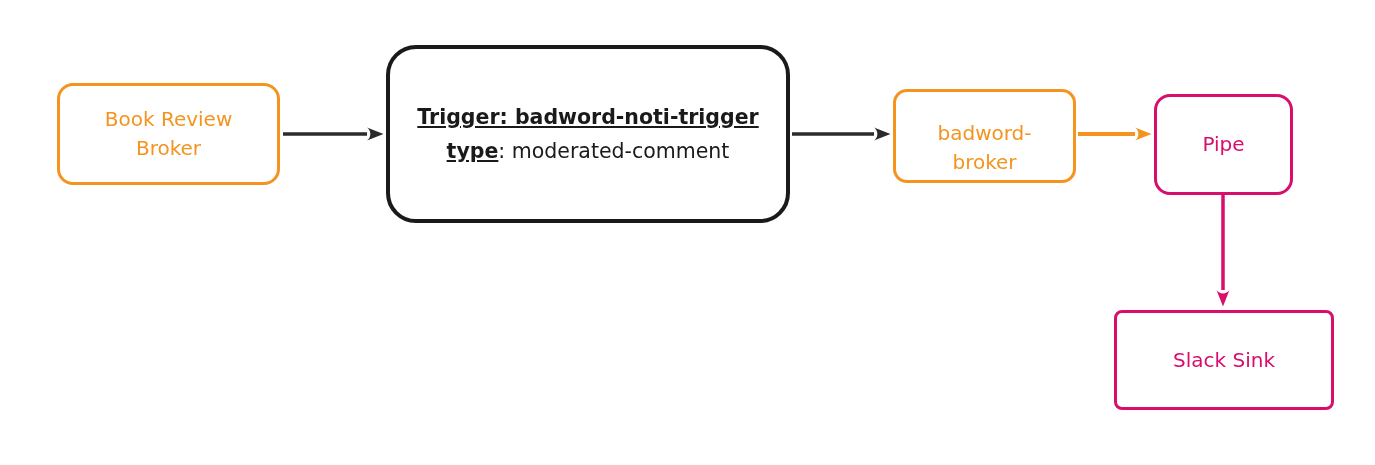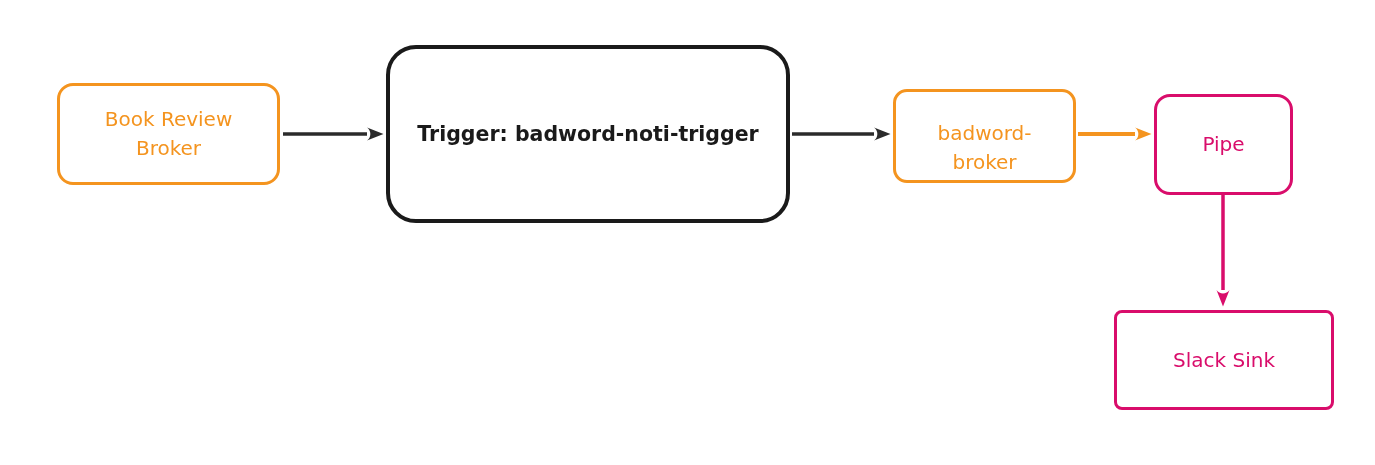--- a/index.html
+++ b/index.html
@@ -79,21 +79,21 @@
     left: 1114px; top: 310px;
     width: 220px; height: 100px;
     border-radius: 8px;
   }
   .edge-black { stroke: var(--color-arrow_dark); stroke-width: 3.5px; }
   .edge-orange { stroke: var(--color-orange); stroke-width: 4px; }
   .edge-pink { stroke: var(--color-pink); stroke-width: 3.5px; }
   .head-black { fill: var(--color-arrow_dark); }
   .head-orange { fill: var(--color-orange); }
   .head-pink { fill: var(--color-pink); }
-  b, strong { font-weight: bold; }
+  b, strong { font-weight: bold; text-decoration: underline; }
 </style>
 </head>
 <body>
 
 <div class="canvas">
 
   <svg class="edges-layer" width="1375" height="465" viewBox="0 0 1375 465" xmlns="http://www.w3.org/2000/svg">
     <defs>
       <marker id="head-black" viewBox="0 0 18 14" refX="1" refY="7" markerWidth="18" markerHeight="14" markerUnits="userSpaceOnUse" orient="auto">
         <path class="head-black" d="M1,0.5 L17.5,7 L1,13.5 C5.5,10.5 5.5,3.5 1,0.5 Z"></path>
@@ -113,20 +113,23 @@
   </svg>
 
   <div class="node node-orange node-book-review-broker">
     <div class="label">Book Review Broker</div>
   </div>
 
   <div class="node node-black node-trigger">
     <div class="tline">
       <strong>Trigger: badword-noti-trigger</strong><span></span>
     </div>
+    <div class="tline">
+      <strong>type</strong><span>: moderated-comment</span>
+    </div>
   </div>
 
   <div class="node node-orange node-badword-broker">
     <div class="label">badword-broker</div>
   </div>
 
   <div class="node node-pink node-pipe">
     <div class="label">Pipe</div>
   </div>
 

